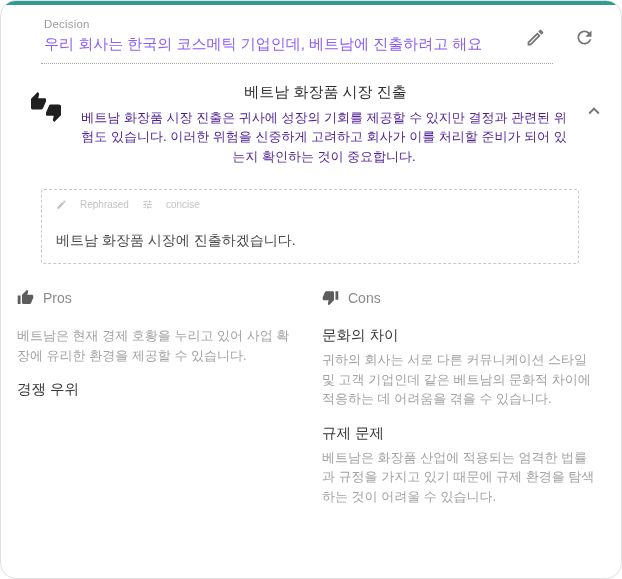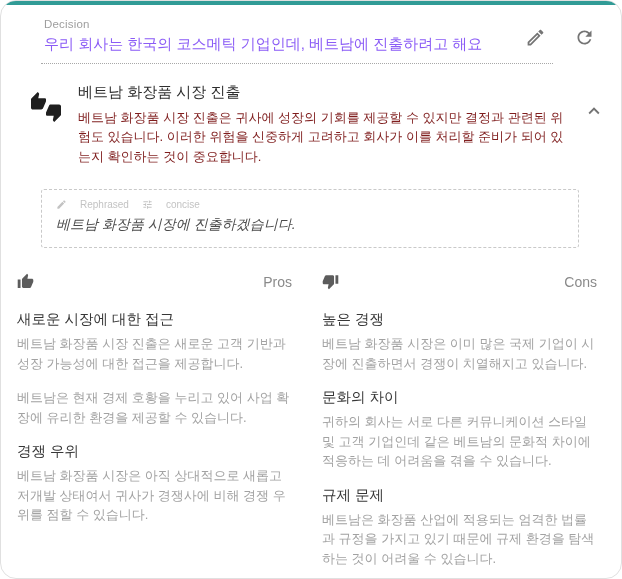--- a/index.html
+++ b/index.html
@@ -23,46 +23,46 @@
   .header { display: flex; align-items: flex-start; padding: 13px 26px 0 43px; }
   .header-left { flex: 1; min-width: 0; }
   .decision-label { font-size: 11.5px; color: #9e9e9e; letter-spacing: .2px; }
   .decision-value { font-size: 15px; color: #8b5cf6; margin-top: 4px; line-height: 1.3; cursor: text; }
   .header-icons { display: flex; gap: 28px; margin-top: 9px; flex: 0 0 auto; }
   .icon-btn { background: none; border: none; padding: 0; cursor: pointer; line-height: 0; color: #757575; }
   .icon-btn svg { display: block; }
   .input-underline { border-bottom: 1.5px dotted #a8a8a8; margin: 9px 68px 0 40px; }
 
   
-  .summary { display: flex; align-items: flex-start; padding: 19px 16px 0 30px; }
+  .summary { display: flex; align-items: flex-start; padding: 19px 16px 0 30px; text-align: center; }
   .summary-main-icon { flex: 0 0 auto; margin-top: 9px; color: #1f1f1f; line-height: 0; }
   .summary-content { flex: 1; min-width: 0; padding: 0 10px 0 17px; }
   .summary-title { font-size: 15px; font-weight: 500; color: #2e2e2e; margin-bottom: 6px; }
-  .summary-desc { font-size: 13px; color: #7f1d1d; line-height: 1.5; max-width: 492px; }
+  .summary-desc { font-size: 13px; color: #4c1d95; line-height: 1.5; max-width: 492px; }
   .collapse-btn { margin-top: 17px; flex: 0 0 auto; }
 
   
   .rephrase-box {
     margin: 23px 42px 0 40px;
     border: 1px dashed #c9c9c9;
     border-radius: 3px;
     padding: 9px 14px 13px;
   }
   .rephrase-label { display: flex; align-items: center; gap: 13px; color: #c3c3c3; font-size: 10px; line-height: 1; }
   .rephrase-label svg { display: block; }
-  .rephrase-text { margin-top: 6px; font-size: 14px; color: #4a4a4a; font-style: italic; }
+  .rephrase-text { margin-top: 22px; font-size: 14px; color: #4a4a4a; }
 
   
   .proscons {
     flex: 1;
     display: grid; grid-template-columns: 1fr 1fr; column-gap: 30px;
     padding: 25px 24px 4px 16px;
     align-content: start;
   }
-  .col-header { display: flex; align-items: center; gap: 9px; color: #8a8a8a; font-size: 14px; margin-bottom: 20px; justify-content: space-between; }
+  .col-header { display: flex; align-items: center; gap: 9px; color: #8a8a8a; font-size: 14px; margin-bottom: 20px; }
   .col-header .th-icon { color: #5c5c5c; line-height: 0; }
   .pc-item { margin-bottom: 15px; }
   .pc-title { font-size: 14.5px; color: #373737; margin-bottom: 5px; }
   .pc-body { font-size: 13px; color: #a2a2a2; line-height: 1.5; }
 </style>
 </head>
 <body>
 
 <div class="card">
   <div class="accent-bar" id="accentBar" style="background: rgb(49, 155, 150);"></div>
@@ -122,43 +122,34 @@
     <div class="col">
       <div class="col-header">
         <span class="th-icon">
           <svg width="17" height="17" viewBox="0 0 24 24" fill="currentColor">
               <path d="M1 21h4V9H1v12zm22-11c0-1.1-.9-2-2-2h-6.31l.95-4.57.03-.32c0-.41-.17-.79-.44-1.06L14.17 1 7.58 7.59C7.22 7.95 7 8.45 7 9v10c0 1.1.9 2 2 2h9c.83 0 1.54-.5 1.84-1.22l3.02-7.05c.09-.23.14-.47.14-.73v-2z"></path>
             </svg>
         </span>
         <span>Pros</span>
       </div>
       <div class="pc-item">
-        <div class="pc-title">새로운 시장에 대한 접근</div>
-        <div class="pc-body">베트남 화장품 시장 진출은 새로운 고객 기반과 성장 가능성에 대한 접근을 제공합니다.</div>
-      </div>
-      <div class="pc-item">
         <div class="pc-body">베트남은 현재 경제 호황을 누리고 있어 사업 확장에 유리한 환경을 제공할 수 있습니다.</div>
       </div>
       <div class="pc-item">
         <div class="pc-title">경쟁 우위</div>
-        <div class="pc-body">베트남 화장품 시장은 아직 상대적으로 새롭고 저개발 상태여서 귀사가 경쟁사에 비해 경쟁 우위를 점할 수 있습니다.</div>
       </div>
     </div>
     <div class="col">
       <div class="col-header">
         <span class="th-icon">
           <svg width="17" height="17" viewBox="0 0 24 24" fill="currentColor">
               <path d="M15 3H6c-.83 0-1.54.5-1.84 1.22l-3.02 7.05c-.09.23-.14.47-.14.73v2c0 1.1.9 2 2 2h6.31l-.95 4.57-.03.32c0 .41.17.79.44 1.06L9.83 23l6.59-6.59c.36-.36.58-.86.58-1.41V5c0-1.1-.9-2-2-2zm4 0v12h4V3h-4z"></path>
             </svg>
         </span>
         <span>Cons</span>
-      </div>
-      <div class="pc-item">
-        <div class="pc-title">높은 경쟁</div>
-        <div class="pc-body">베트남 화장품 시장은 이미 많은 국제 기업이 시장에 진출하면서 경쟁이 치열해지고 있습니다.</div>
       </div>
       <div class="pc-item">
         <div class="pc-title">문화의 차이</div>
         <div class="pc-body">귀하의 회사는 서로 다른 커뮤니케이션 스타일 및 고객 기업인데 같은 베트남의 문화적 차이에 적응하는 데 어려움을 겪을 수 있습니다.</div>
       </div>
       <div class="pc-item">
         <div class="pc-title">규제 문제</div>
         <div class="pc-body">베트남은 화장품 산업에 적용되는 엄격한 법률과 규정을 가지고 있기 때문에 규제 환경을 탐색하는 것이 어려울 수 있습니다.</div>
       </div>
     </div>

